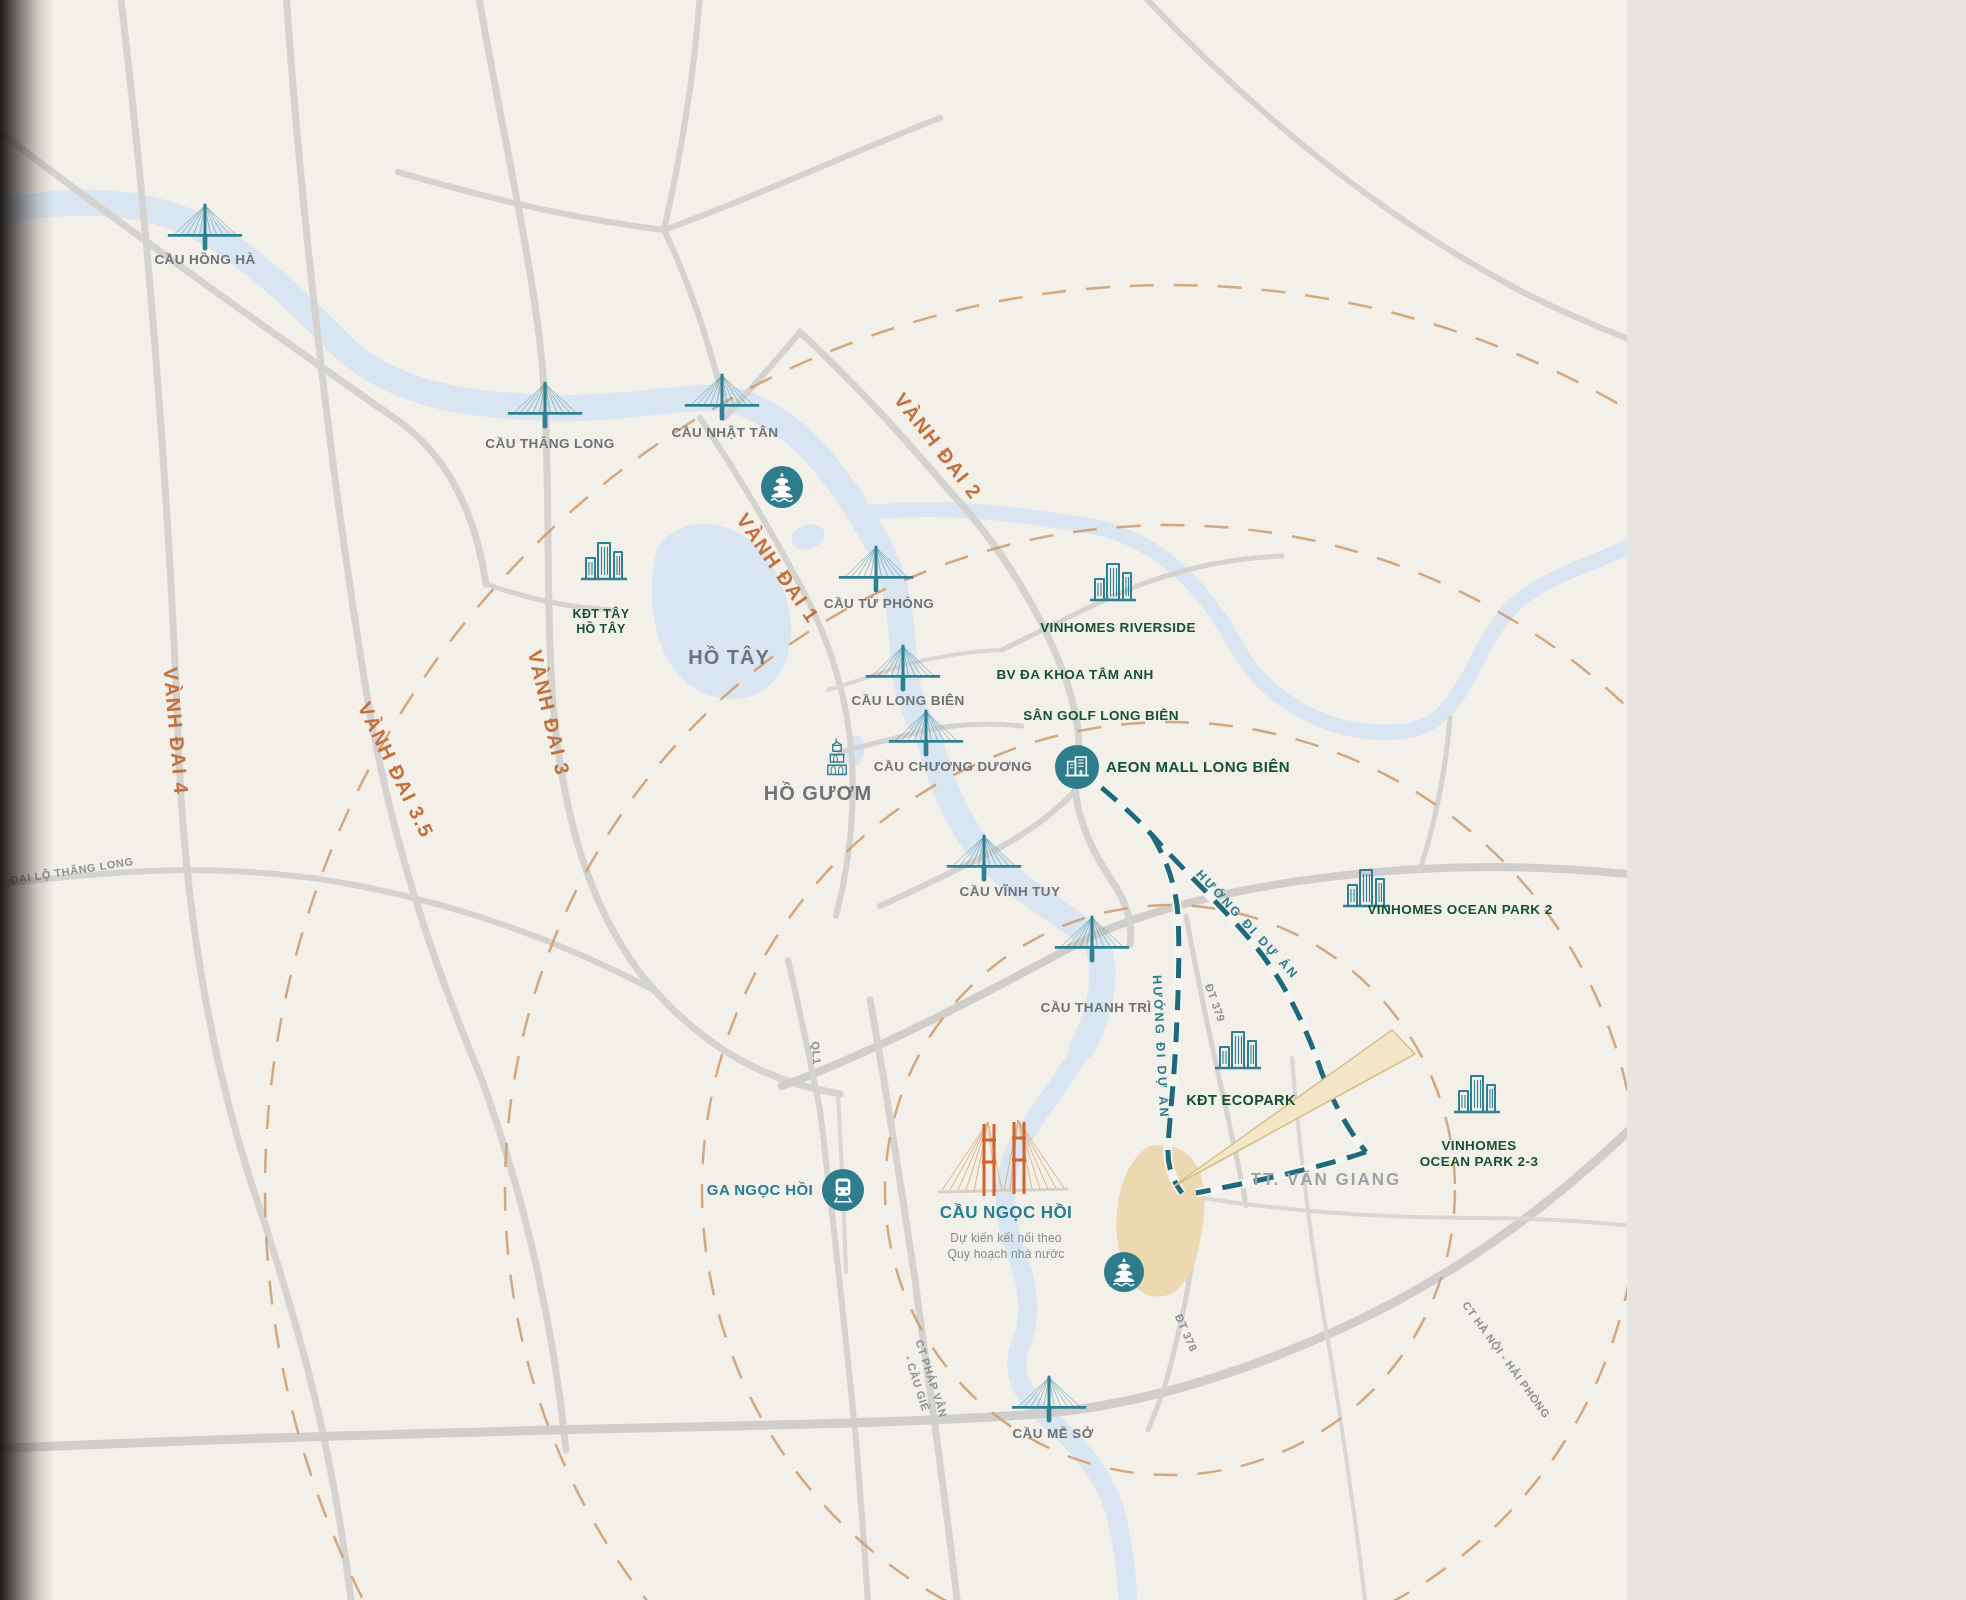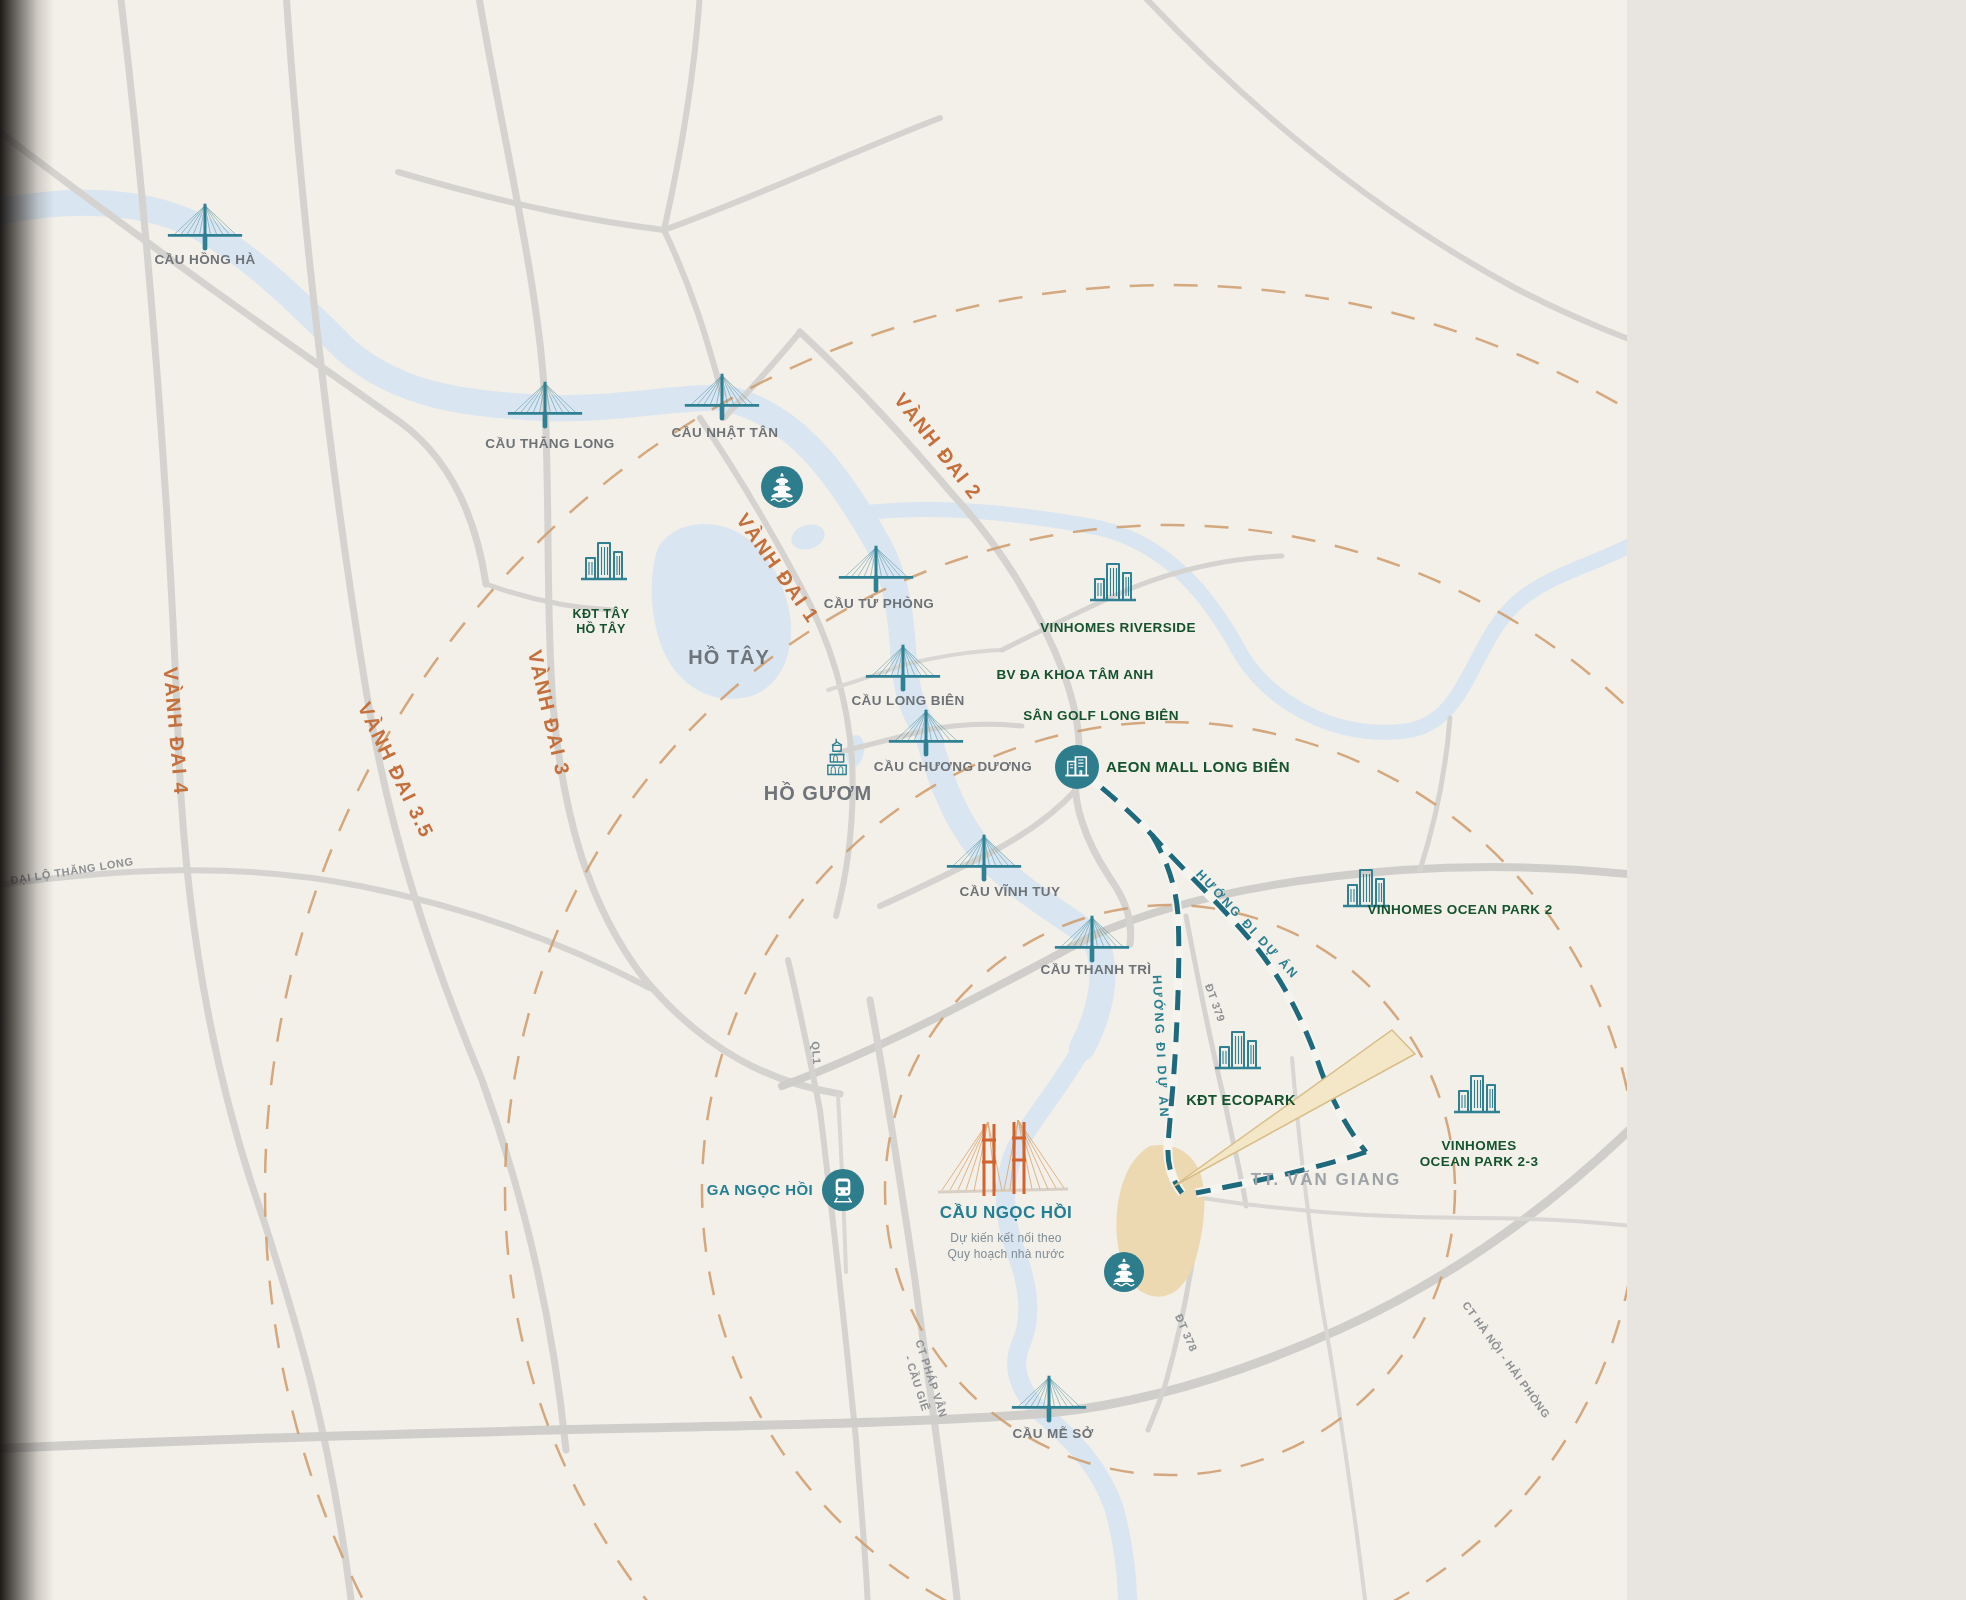--- a/index.html
+++ b/index.html
@@ -220,21 +220,21 @@
       </div>
       <div class="map-label bridge-lbl" style="left: 908px; top: 701px; transform: translate(-50%, -50%) rotate(0deg);">
         <div>CẦU LONG BIÊN</div>
       </div>
       <div class="map-label bridge-lbl" style="left: 953px; top: 767px; transform: translate(-50%, -50%) rotate(0deg);">
         <div>CẦU CHƯƠNG DƯƠNG</div>
       </div>
       <div class="map-label bridge-lbl" style="left: 1010px; top: 892px; transform: translate(-50%, -50%) rotate(0deg);">
         <div>CẦU VĨNH TUY</div>
       </div>
-      <div class="map-label bridge-lbl" style="left: 1096px; top: 970px; transform: translate(-50%, -50%) rotate(0deg);">
+      <div class="map-label bridge-lbl" style="left: 1096px; top: 1008px; transform: translate(-50%, -50%) rotate(0deg);">
         <div>CẦU THANH TRÌ</div>
       </div>
       <div class="map-label bridge-lbl" style="left: 1053px; top: 1434px; transform: translate(-50%, -50%) rotate(0deg);">
         <div>CẦU MỄ SỞ</div>
       </div>
       <div class="map-label poi teal" style="left: 1006px; top: 1213px; font-size: 17px; transform: translate(-50%, -50%) rotate(0deg);">
         <div>CẦU NGỌC HỒI</div>
       </div>
       <div class="map-label note-sub" style="left: 1006px; top: 1247px; transform: translate(-50%, -50%) rotate(0deg);">
         <div>Dự kiến kết nối theo</div>

